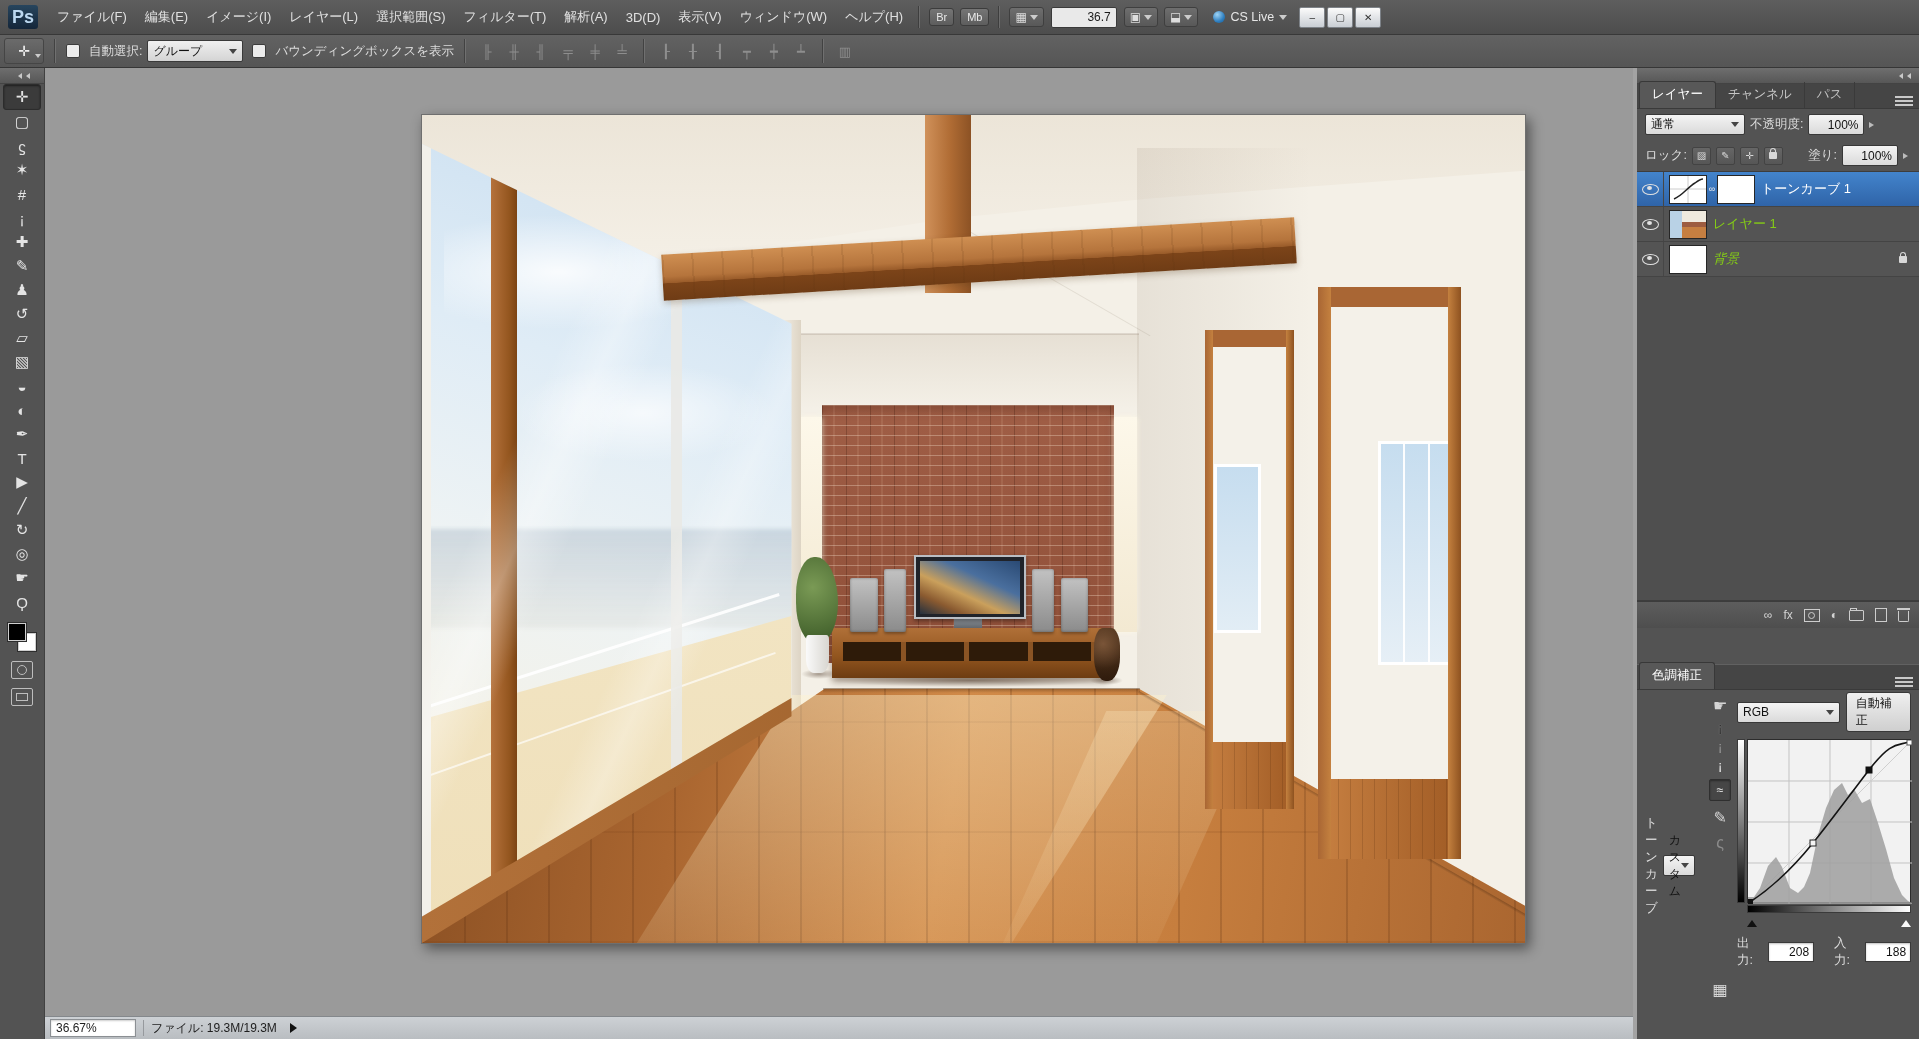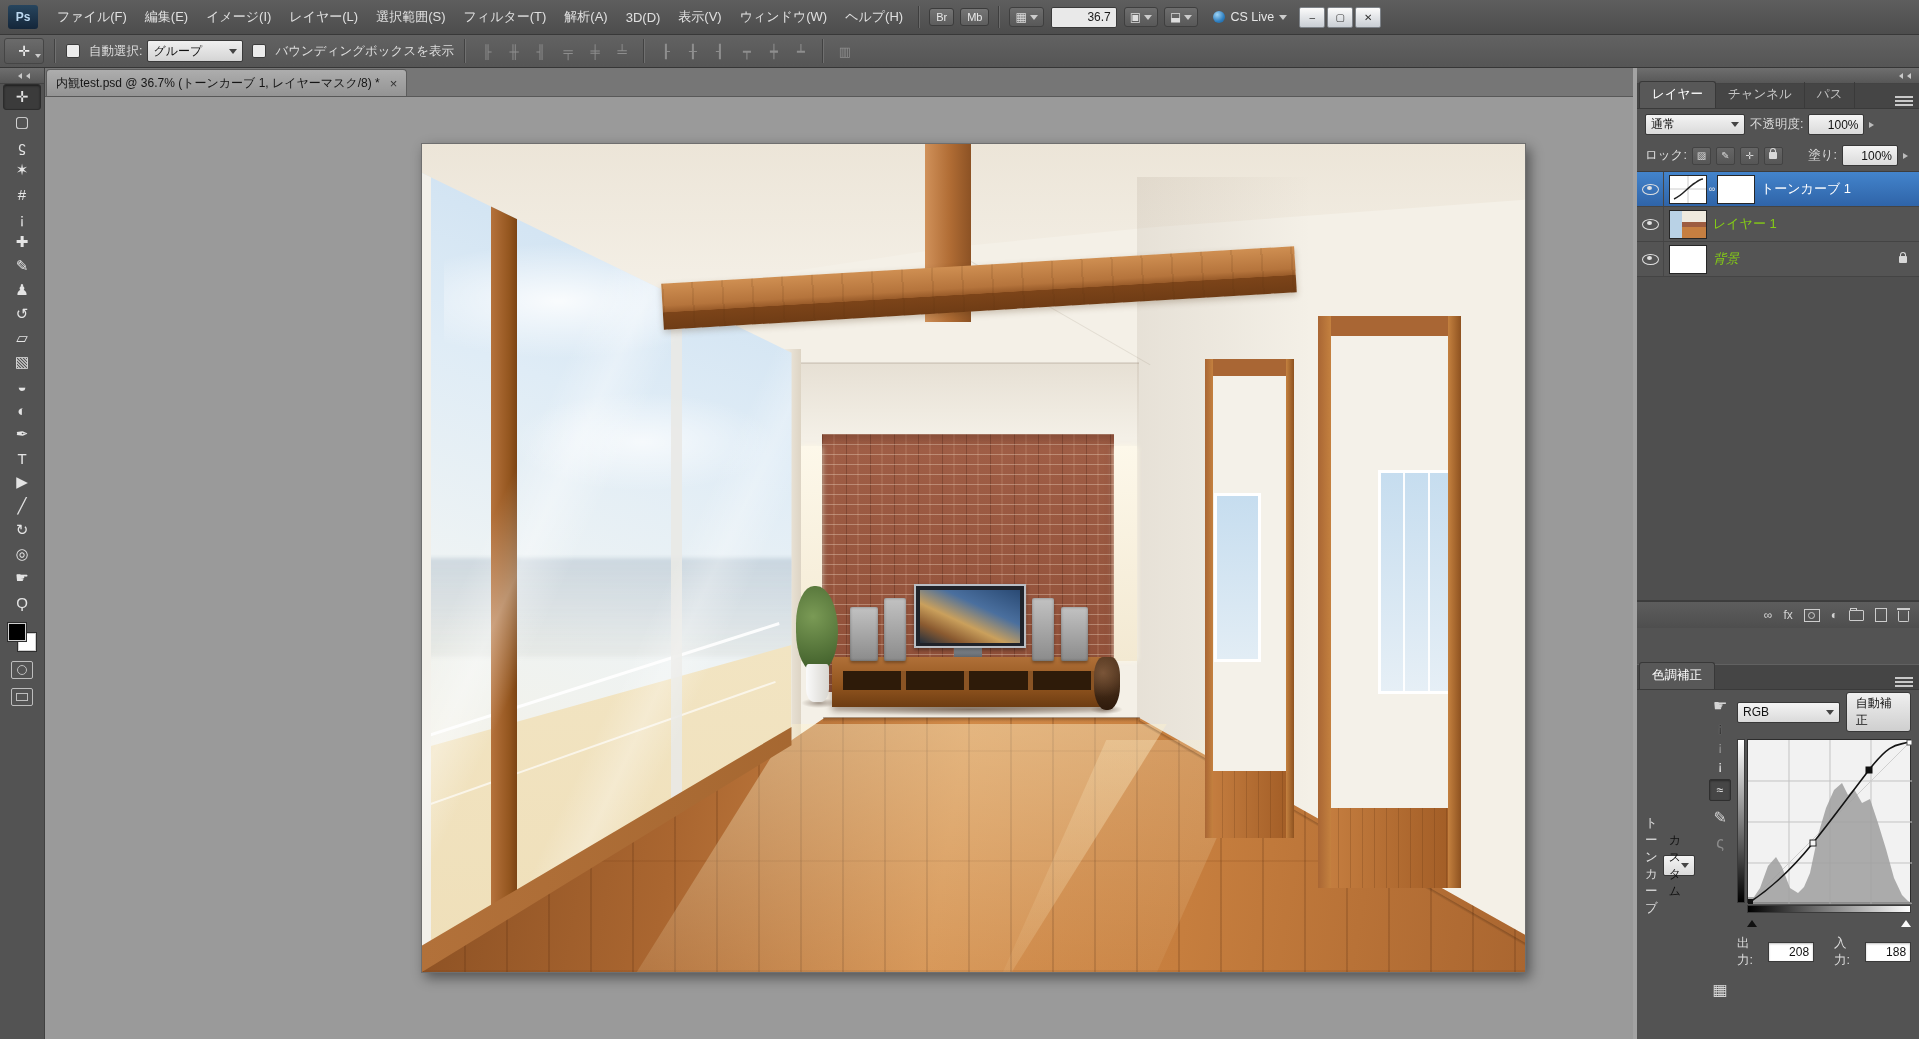--- a/index.html
+++ b/index.html
@@ -4,21 +4,21 @@
 <style>
   html,body{margin:0;padding:0;width:1919px;height:1039px;overflow:hidden;background:#535353;
     font-family:"Liberation Sans","DejaVu Sans",sans-serif;-webkit-font-smoothing:antialiased;}
   .app{position:absolute;inset:0;display:flex;flex-direction:column;}
 
   
   .menubar{height:34px;flex:0 0 34px;background:linear-gradient(#5e5e5e,#4d4d4d);
     border-bottom:1px solid #383838;display:flex;align-items:center;color:#e0e0e0;font-size:13px;}
   .ps-logo{width:30px;height:24px;margin:0 10px 0 8px;background:linear-gradient(#27455e,#14263a);
     color:#bcd8f0;border-radius:3px;display:flex;align-items:center;justify-content:center;
-    font-weight:bold;font-size:12px;}
+    font-weight:bold;font-size:18px;}
   .menu-item{padding:0 9px;height:100%;display:flex;align-items:center;cursor:default;}
   .mb-sep{width:1px;height:22px;background:#3e3e3e;border-right:1px solid #6c6c6c;margin:0 6px;}
   .mb-btn{background:linear-gradient(#757575,#5d5d5d);border:1px solid #3c3c3c;border-radius:3px;
     font-size:11px;padding:2px 6px;margin:0 3px;color:#e8e8e8;}
   .mb-iconbtn{display:flex;align-items:center;gap:3px;background:linear-gradient(#6e6e6e,#585858);
     border:1px solid #3f3f3f;border-radius:3px;padding:2px 5px;margin:0 3px;font-size:12px;color:#ddd;}
   .dd-caret{width:0;height:0;border:4px solid transparent;border-top:5px solid #ccc;margin-top:4px;}
   .zoom-field{width:54px;height:19px;background:#e9e9e9;border:1px solid #3a3a3a;border-radius:2px;
     color:#1a1a1a;font-size:12px;display:flex;align-items:center;justify-content:flex-end;
     padding:0 5px;margin:0 4px;}
@@ -382,26 +382,20 @@
       </div>
       <div class="mini-ic">
           <span class="dot"></span>
         </div>
       <div class="mini-ic">
           <span class="bar"></span>
         </div>
     </div>
 
     <div class="docarea">
-      <div class="tabbar">
-        <div class="doc-tab">
-          <span>内観test.psd @ 36.7% (トーンカーブ 1, レイヤーマスク/8) *</span>
-          <span class="tab-close">×</span>
-        </div>
-      </div>
       <div class="canvas">
 
         <div class="render">
           <div class="ceil-shade"></div>
           <div class="backwall-shad"></div>
           <div class="crease1"></div>
           <div class="crease2"></div>
           <div class="rwall-shade"></div>
           <div class="brick"></div>
           <div class="slit l"></div>
@@ -455,20 +449,26 @@
           <div class="speaker sp1"></div>
           <div class="speaker sp2"></div>
           <div class="speaker sp3"></div>
           <div class="speaker sp4"></div>
           <div class="tv-stand"></div>
           <div class="tv">
               <div class="screen"></div>
             </div>
           <div class="vase"></div>
         </div>
+      </div>
+      <div class="statusbar">
+        <div class="st-zoom">36.67%</div>
+        <div class="st-div"></div>
+        <span>ファイル: 19.3M/19.3M</span>
+        <span class="st-arrow"></span>
       </div>
     </div>
 
     <div class="dock">
       <div class="dock-grip">
           <i></i>
           <i></i>
         </div>
 
       <div class="ptabs">

